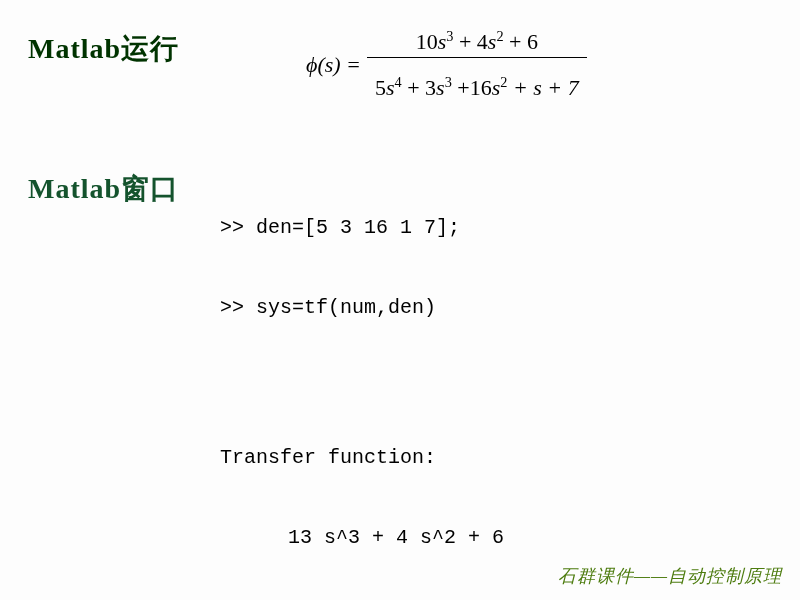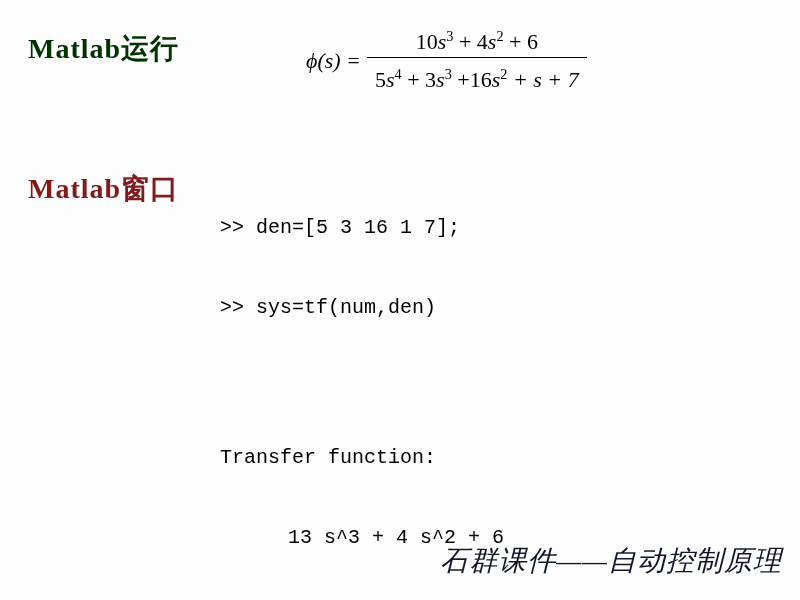--- a/index.html
+++ b/index.html
@@ -19,62 +19,62 @@
       font-weight: bold;
       color: #003300;
       letter-spacing: 1px;
     }
     .heading2 {
       position: absolute;
       left: 28px;
       top: 170px;
       font-size: 28px;
       font-weight: bold;
-      color: #7f1d1d;
+      color: #14532d;
       letter-spacing: 1px;
     }
     .equation {
       position: absolute;
       left: 265px;
       top: 28px;
       font-family: "Times New Roman", serif;
       font-size: 22px;
       font-style: italic;
       color: #000;
       display: flex;
       align-items: center;
       margin-left: 41px;
     }
     .eq-left { margin-right: 6px; }
     .frac { display: inline-flex; flex-direction: column; align-items: center; }
     .frac .num { padding: 0 8px 2px; }
-    .frac .den { padding: 8px 8px 0; border-top: 1.5px solid #000; }
+    .frac .den { padding: 16px 8px 0; border-top: 1.5px solid #000; }
     .sup { font-size: 0.65em; vertical-align: super; font-style: normal; }
     .rm { font-style: normal; }
     .code-block {
       position: absolute;
       left: 220px;
       top: 168px;
       font-family: "Courier New", "SimSun", monospace;
       font-size: 20px;
       color: #000;
       line-height: 2.0;
       white-space: pre;
     }
     .code-line { display: block; }
     .gap { height: 20px; }
     .output-title { margin-top: 10px; }
     .tf-num { padding-left: 68px; }
     .footer {
       position: absolute;
       right: 18px;
-      bottom: 20px;
-      font-size: 28px;
+      bottom: 12px;
+      font-size: 18px;
       font-style: italic;
-      color: #0f172a;
+      color: #4d7c0f;
       font-family: "KaiTi", "STKaiti", serif;
       letter-spacing: 1px;
     }
   </style>
 </head>
 <body>
 
 <div class="heading1">Matlab运行</div>
 
 <div class="equation">

